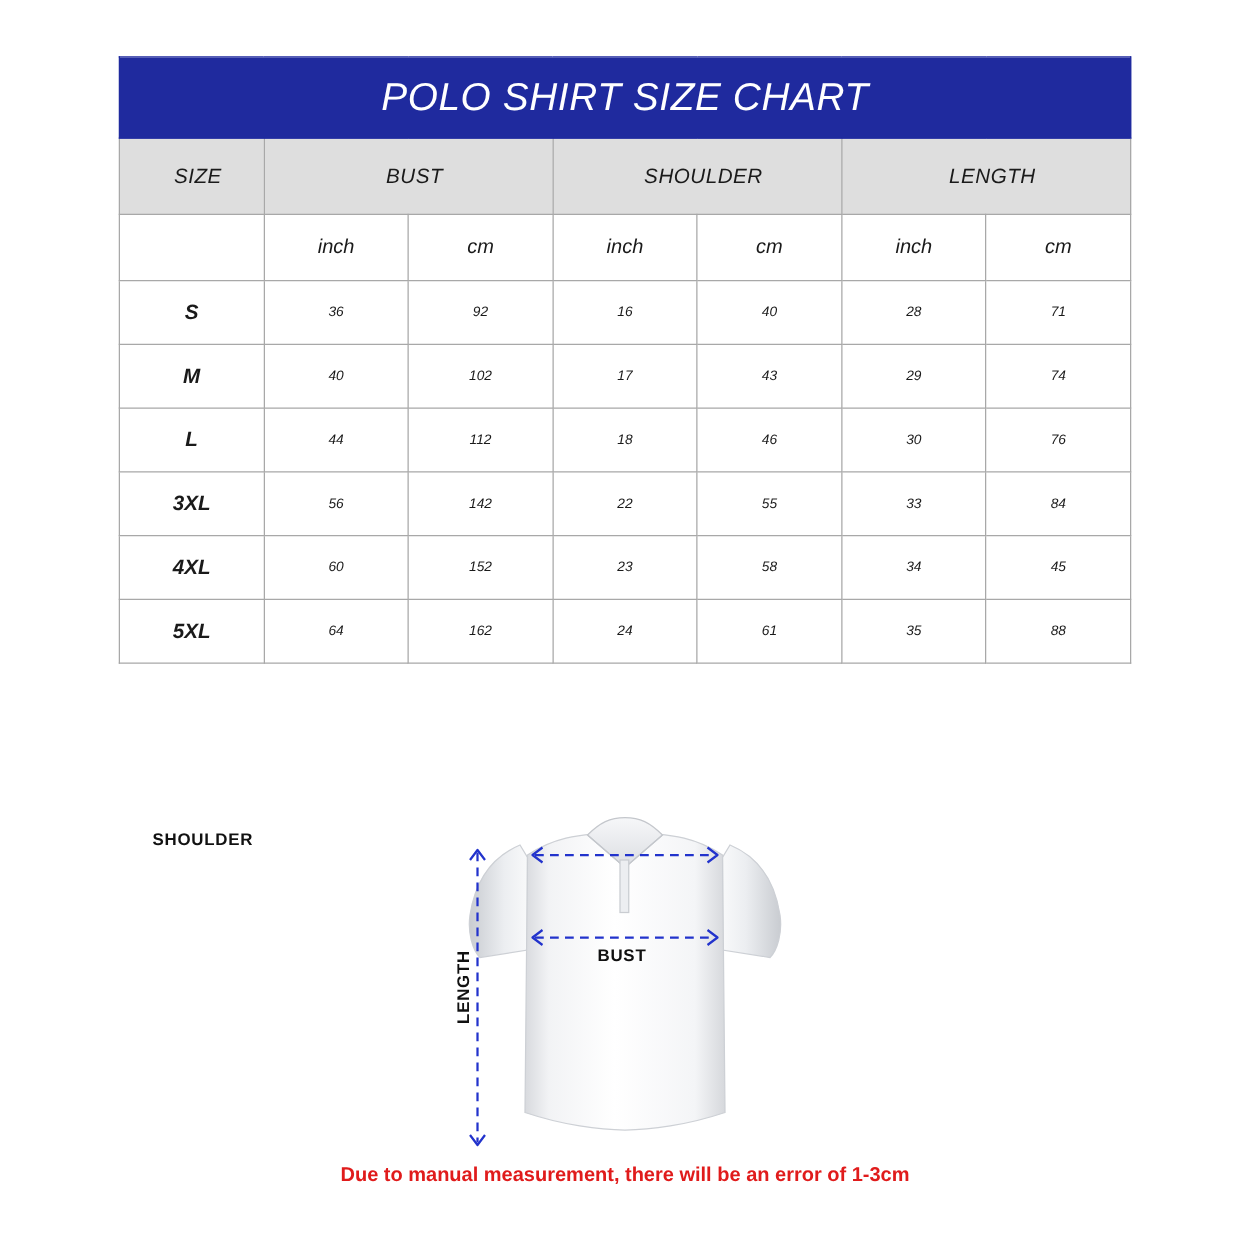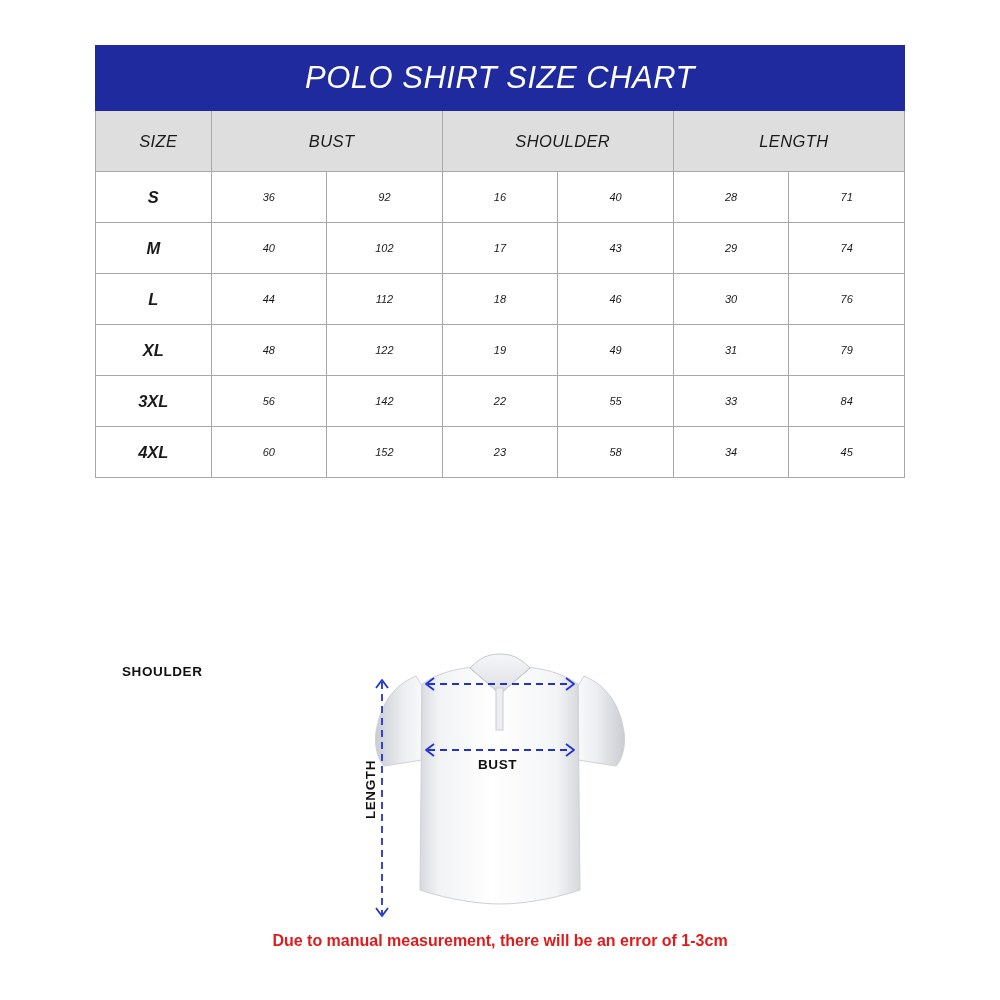--- a/index.html
+++ b/index.html
@@ -120,20 +120,29 @@
     <tbody>
       <tr>
         <td class="title-cell" colspan="7">POLO SHIRT SIZE CHART</td>
       </tr>
       <tr class="hdr-row">
         <td>SIZE</td>
         <td colspan="2">BUST</td>
         <td colspan="2">SHOULDER</td>
         <td colspan="2">LENGTH</td>
       </tr>
+      <tr class="unit-row">
+        <td class="blank"></td>
+        <td>inch</td>
+        <td>cm</td>
+        <td>inch</td>
+        <td>cm</td>
+        <td>inch</td>
+        <td>cm</td>
+      </tr>
 
       <tr class="data-row">
         <td class="size-label">S</td>
         <td>36</td>
         <td>92</td>
         <td>16</td>
         <td>40</td>
         <td>28</td>
         <td>71</td>
       </tr>
@@ -149,45 +158,45 @@
       <tr class="data-row">
         <td class="size-label">L</td>
         <td>44</td>
         <td>112</td>
         <td>18</td>
         <td>46</td>
         <td>30</td>
         <td>76</td>
       </tr>
       <tr class="data-row">
-        <td class="size-label">XL</td>
-        <td>48</td>
-        <td>122</td>
-        <td>19</td>
-        <td>49</td>
-        <td>31</td>
-        <td>79</td>
-      </tr>
-      <tr class="data-row">
         <td class="size-label">3XL</td>
         <td>56</td>
         <td>142</td>
         <td>22</td>
         <td>55</td>
         <td>33</td>
         <td>84</td>
       </tr>
       <tr class="data-row">
         <td class="size-label">4XL</td>
         <td>60</td>
         <td>152</td>
         <td>23</td>
         <td>58</td>
         <td>34</td>
         <td>45</td>
+      </tr>
+      <tr class="data-row">
+        <td class="size-label">5XL</td>
+        <td>64</td>
+        <td>162</td>
+        <td>24</td>
+        <td>61</td>
+        <td>35</td>
+        <td>88</td>
       </tr>
     </tbody>
   </table>
 </div>
 
 <div class="diagram">
   <svg class="shirt-svg" viewBox="0 0 340 300">
     <defs>
       <linearGradient id="bodyShade" x1="0" y1="0" x2="1" y2="0">
         <stop offset="0%" stop-color="#d8dade"></stop>

